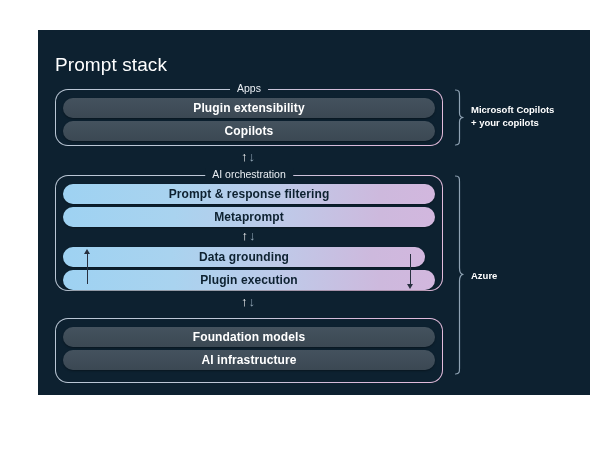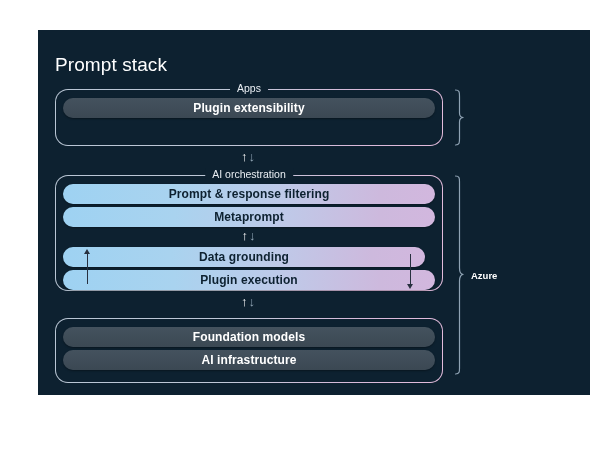--- a/index.html
+++ b/index.html
@@ -182,20 +182,21 @@
 <body>
 
 <div id="slide">
 
   <div id="title">Prompt stack</div>
 
   <div class="group grad" style="left:17px; top:59px; width:388px; height:57px;">
     <div class="group-inner">
       <div class="group-label">Apps</div>
       <div class="bar gray" style="left:7px; top:8px; right:7px;">Plugin extensibility</div>
+      <div class="bar gray" style="left:7px; top:31px; right:7px;">Copilots</div>
     </div>
   </div>
 
   <div class="arrow-pair" style="left:203px; top:120px;">
     <span class="arrow-up">↑</span>
     <span class="arrow-down">↓</span>
   </div>
 
   <div class="group grad" style="left:17px; top:145px; width:388px; height:116px;">
     <div class="group-inner">
@@ -227,20 +228,24 @@
       <div class="bar gray" style="left:7px; top:8px; right:7px;">Foundation models</div>
       <div class="bar gray" style="left:7px; top:31px; right:7px;">AI infrastructure</div>
     </div>
   </div>
 
   <div class="bracket" style="left:416px; top:59px; height:57px;">
     <svg width="11" height="57" viewBox="0 0 11 57" fill="none" stroke="#8fa3b4" stroke-width="1.2" stroke-linecap="round">
       <path d="M1.5 1 C6 1 5.5 4 5.5 9 L5.5 24 C5.5 27 7 28.5 9.5 28.5 C7 28.5 5.5 30 5.5 33 L5.5 48 C5.5 53 6 56 1.5 56"></path>
     </svg>
   </div>
+  <div class="bracket-label" style="left:433px; top:74px;">
+    <div>Microsoft Copilots</div>
+    <div>+ your copilots</div>
+  </div>
 
   <div class="bracket" style="left:416px; top:145px; height:200px;">
     <svg width="11" height="200" viewBox="0 0 11 200" fill="none" stroke="#8fa3b4" stroke-width="1.2" stroke-linecap="round">
       <path d="M1.5 1 C6 1 5.5 4 5.5 9 L5.5 93 C5.5 97 7 99.5 9.5 99.5 C7 99.5 5.5 102 5.5 106 L5.5 191 C5.5 196 6 199 1.5 199"></path>
     </svg>
   </div>
   <div class="bracket-label" style="left:433px; top:240px;">
     <div>Azure</div>
   </div>
 

